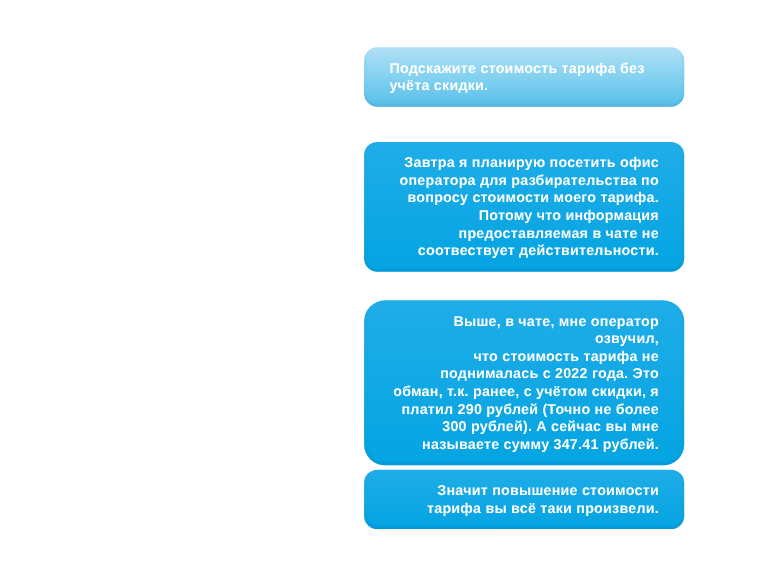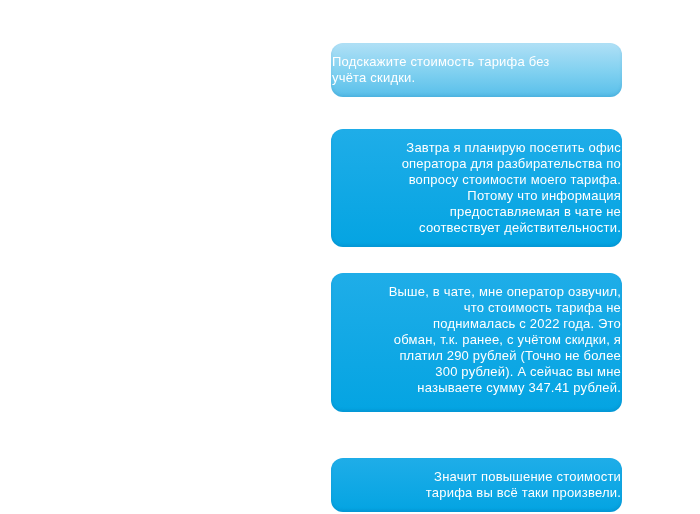--- a/index.html
+++ b/index.html
@@ -17,43 +17,43 @@
   }
   .chat-area {
     position: absolute;
     inset: 0;
   }
   .bubble {
     position: absolute;
     left: 331px;
     width: 291px;
     box-sizing: border-box;
-    padding: 11px 1px;
+    padding: 11px 23px;
     border-radius: 12px;
     color: #ffffff;
     font-size: 13px;
     line-height: 16px;
-    font-weight: normal;
+    font-weight: bold;
     letter-spacing: 0.2px;
     white-space: pre-line;
     text-align: left;
   }
   .bubble.light {
     background: linear-gradient(180deg, #b0e0f6 0%, #7fd0f0 55%, #58bfea 100%);
     box-shadow: inset 0 -2px 3px rgba(40, 140, 190, 0.25);
   }
   .bubble.solid {
     background: linear-gradient(180deg, #1fade8 0%, #04a4e2 100%);
     box-shadow: inset 0 -2px 3px rgba(0, 90, 150, 0.18);
     text-align: right;
   }
   .bubble.msg-1 { top: 43px;  }
   .bubble.msg-2 { top: 129px; }
-  .bubble.msg-3 { top: 273px; min-height: 139px; }
-  .bubble.msg-4 { top: 458px; }
+  .bubble.msg-3 { top: 273px; min-height: 139px; border-radius: 19px; }
+  .bubble.msg-4 { top: 427px; }
 </style>
 </head>
 <body>
 
 <div class="screen">
   <div class="chat-area">
 
     <div class="bubble light msg-1">Подскажите стоимость тарифа без
 учёта скидки.</div>
 

